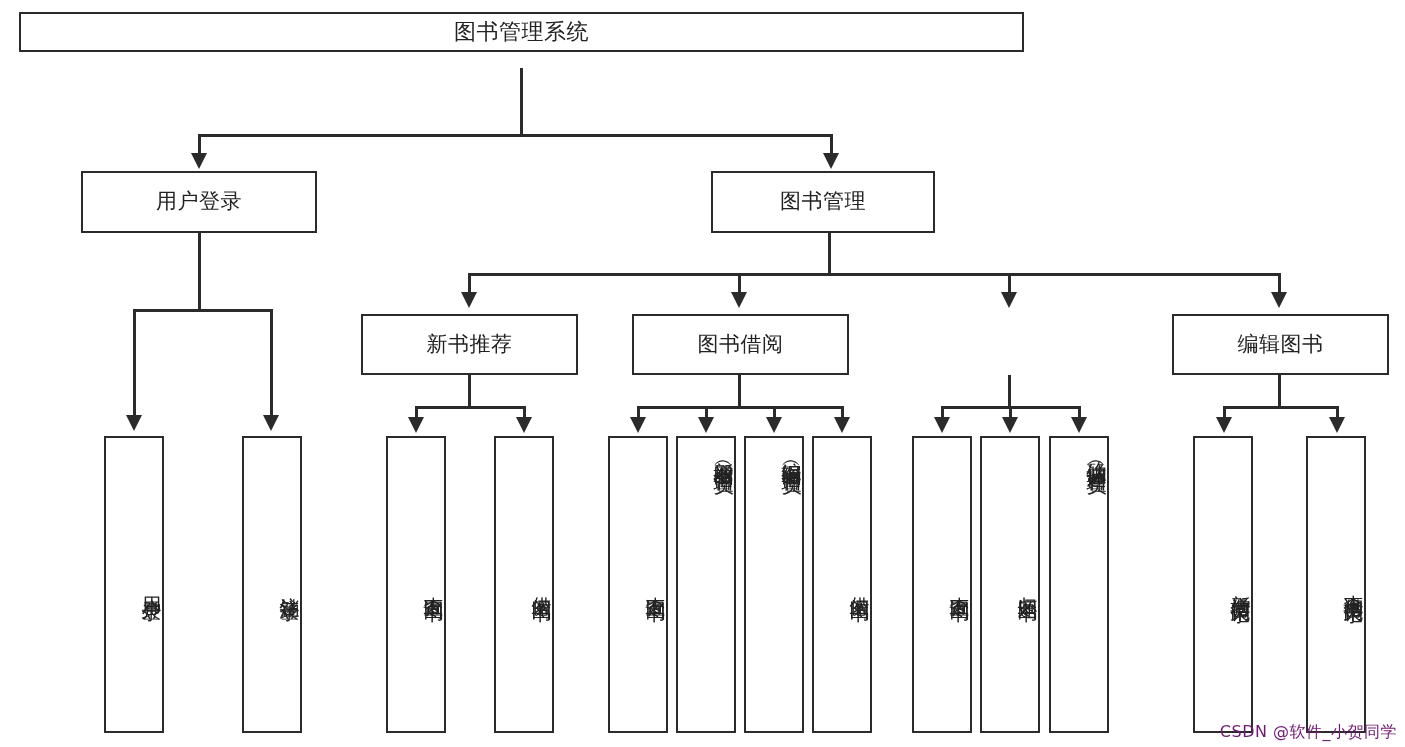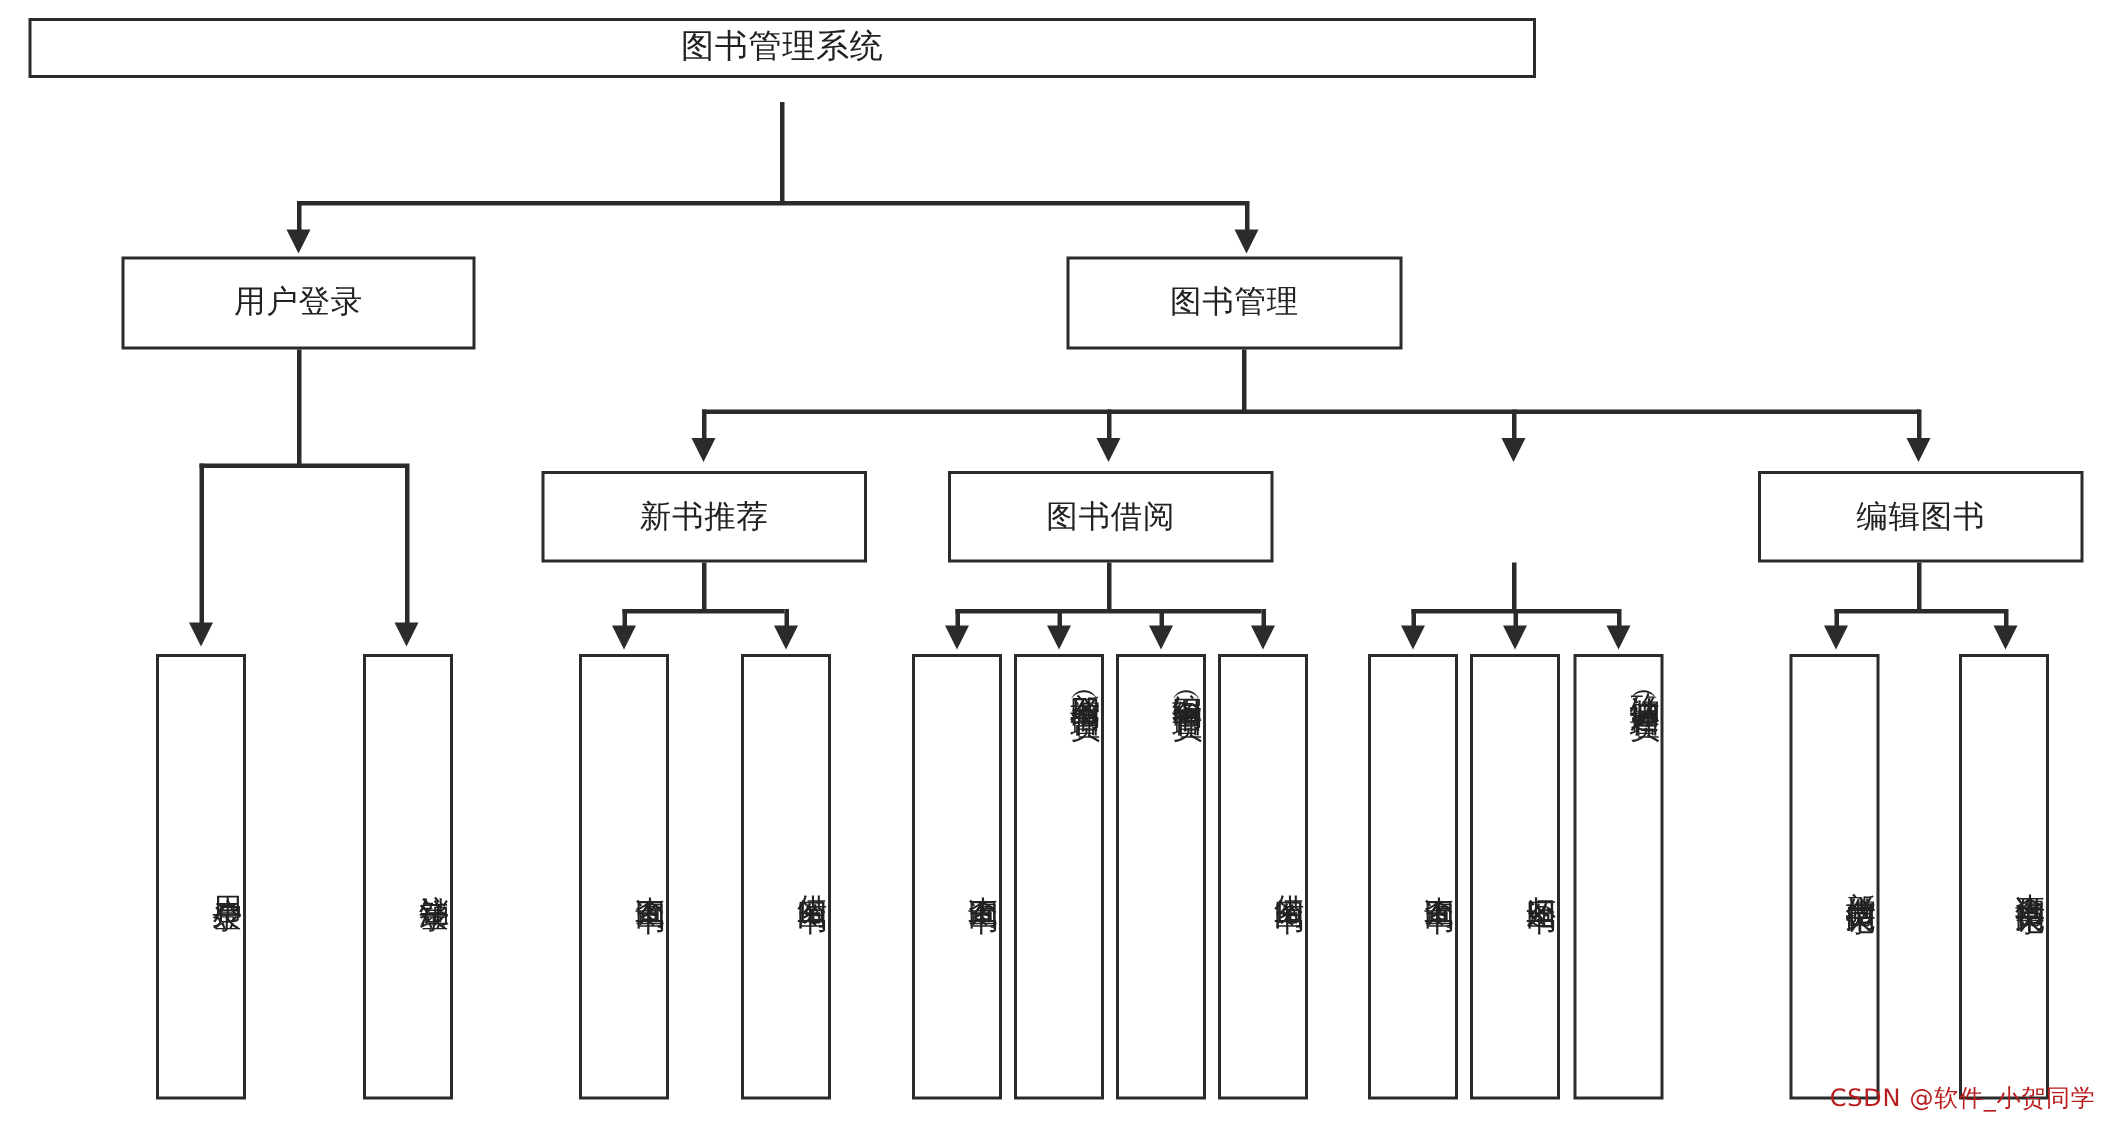--- a/index.html
+++ b/index.html
@@ -67,21 +67,21 @@
     height: 0;
     border-left: 8px solid transparent;
     border-right: 8px solid transparent;
     border-top: 16px solid #2b2b2b;
   }
   #watermark {
     position: absolute;
     right: 8px;
     bottom: 4px;
     font-size: 16px;
-    color: #b91c1c;
+    color: #701a75;
     white-space: nowrap;
     letter-spacing: 0.5px;
   }
 </style>
 </head>
 <body>
 
 <div id="canvas">
 
   <div class="node horiz root" style="left:19px; top:12px; width:1005px; height:40px;">图书管理系统</div>

